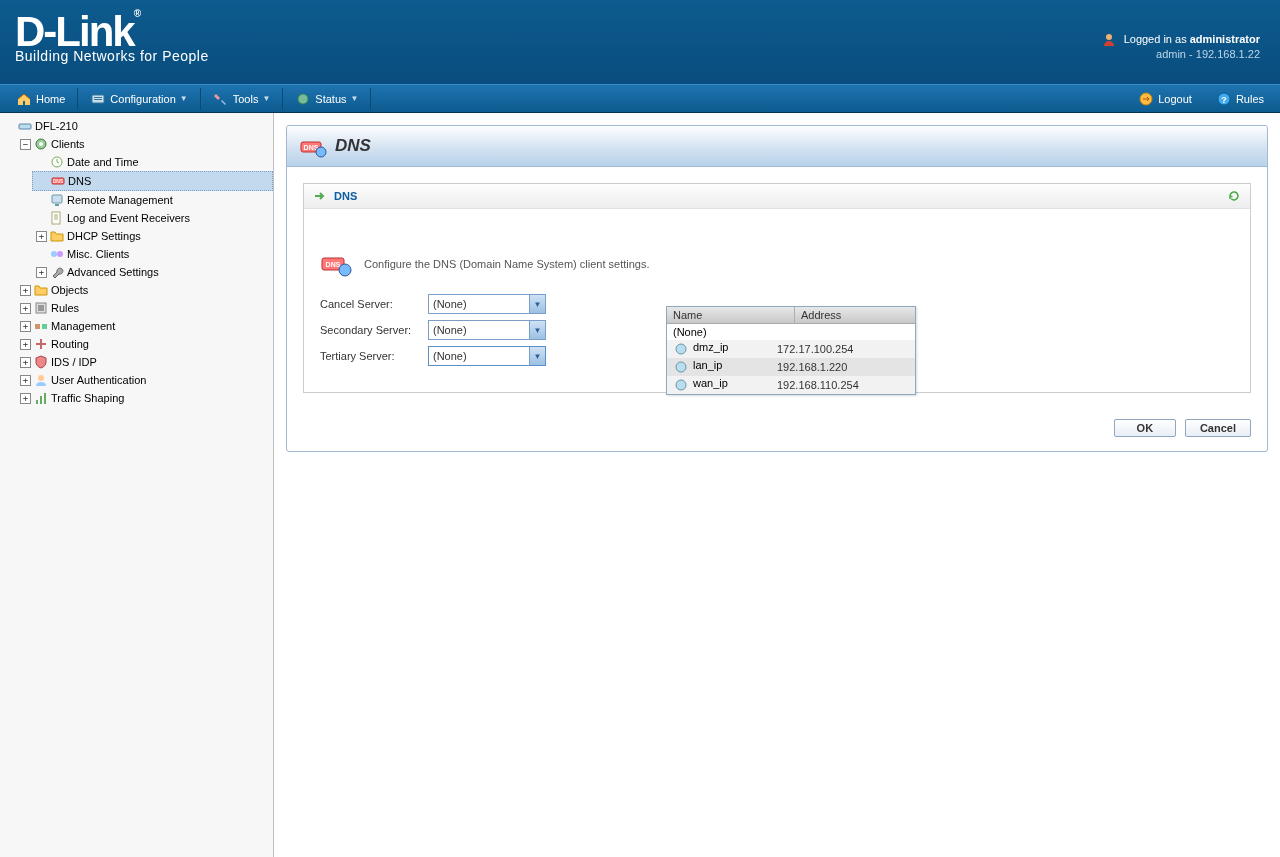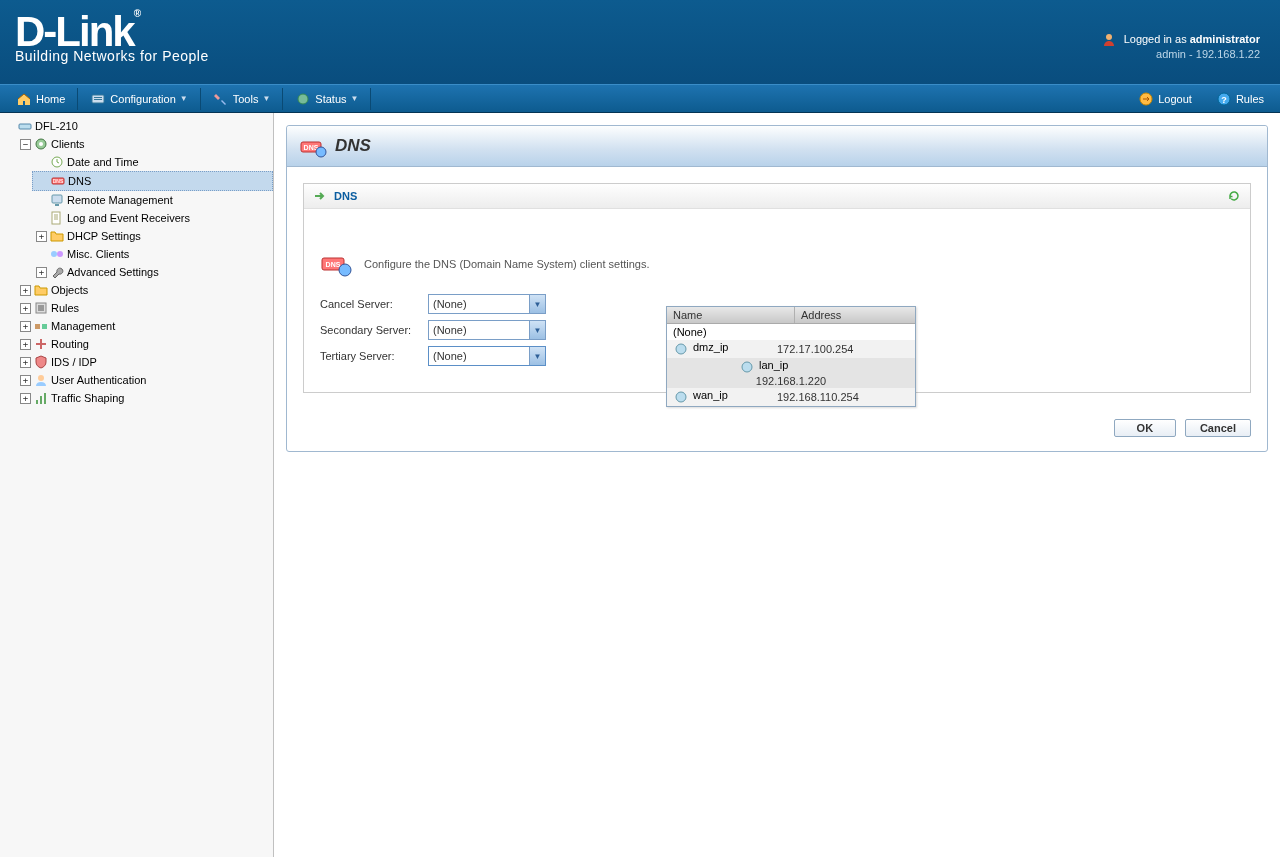--- a/index.html
+++ b/index.html
@@ -64,21 +64,21 @@
 .dropdown { position: absolute; left: 392px; top: 193px; width: 250px; border: 1px solid #8fa8c0; background: #fff; box-shadow: 1px 1px 2px rgba(0,0,0,0.15); z-index: 10; }
 .dropdown-head { display: flex; background: linear-gradient(to bottom, #e8e8e8, #c8c8c8); border-bottom: 1px solid #aaa; }
 .dd-col { padding: 2px 6px; font-weight: normal; color: #333; }
 .dd-col.name { width: 128px; border-right: 1px solid #b0b0b0; }
 .dd-col.addr { flex: 1; }
 .dd-row { display: flex; align-items: center; padding: 1px 6px; cursor: pointer; }
 .dd-row .name-cell { width: 104px; display: flex; align-items: flex-start; gap: 4px; }
 .dd-row .addr-cell { flex: 1; color: #333; }
 .dd-none { padding: 2px 6px; cursor: pointer; }
 .dd-odd { background: #f2f2f2; }
-.dd-even { background: #e4e4e4; flex-direction: column; }
+.dd-even { background: #e4e4e4; }
 
 
 .buttons { text-align: right; padding: 10px 16px 14px; font-weight: bold; }
 .btn { display: inline-block; min-width: 62px; padding: 2px 14px; border: 1px solid #8fa8c0; border-radius: 2px; background: linear-gradient(to bottom, #fff, #e8eef5); color: #333; cursor: pointer; margin-left: 6px; text-align: center; }
 
 
 svg { display: block; }
 </style>
 </head>
 <body>

